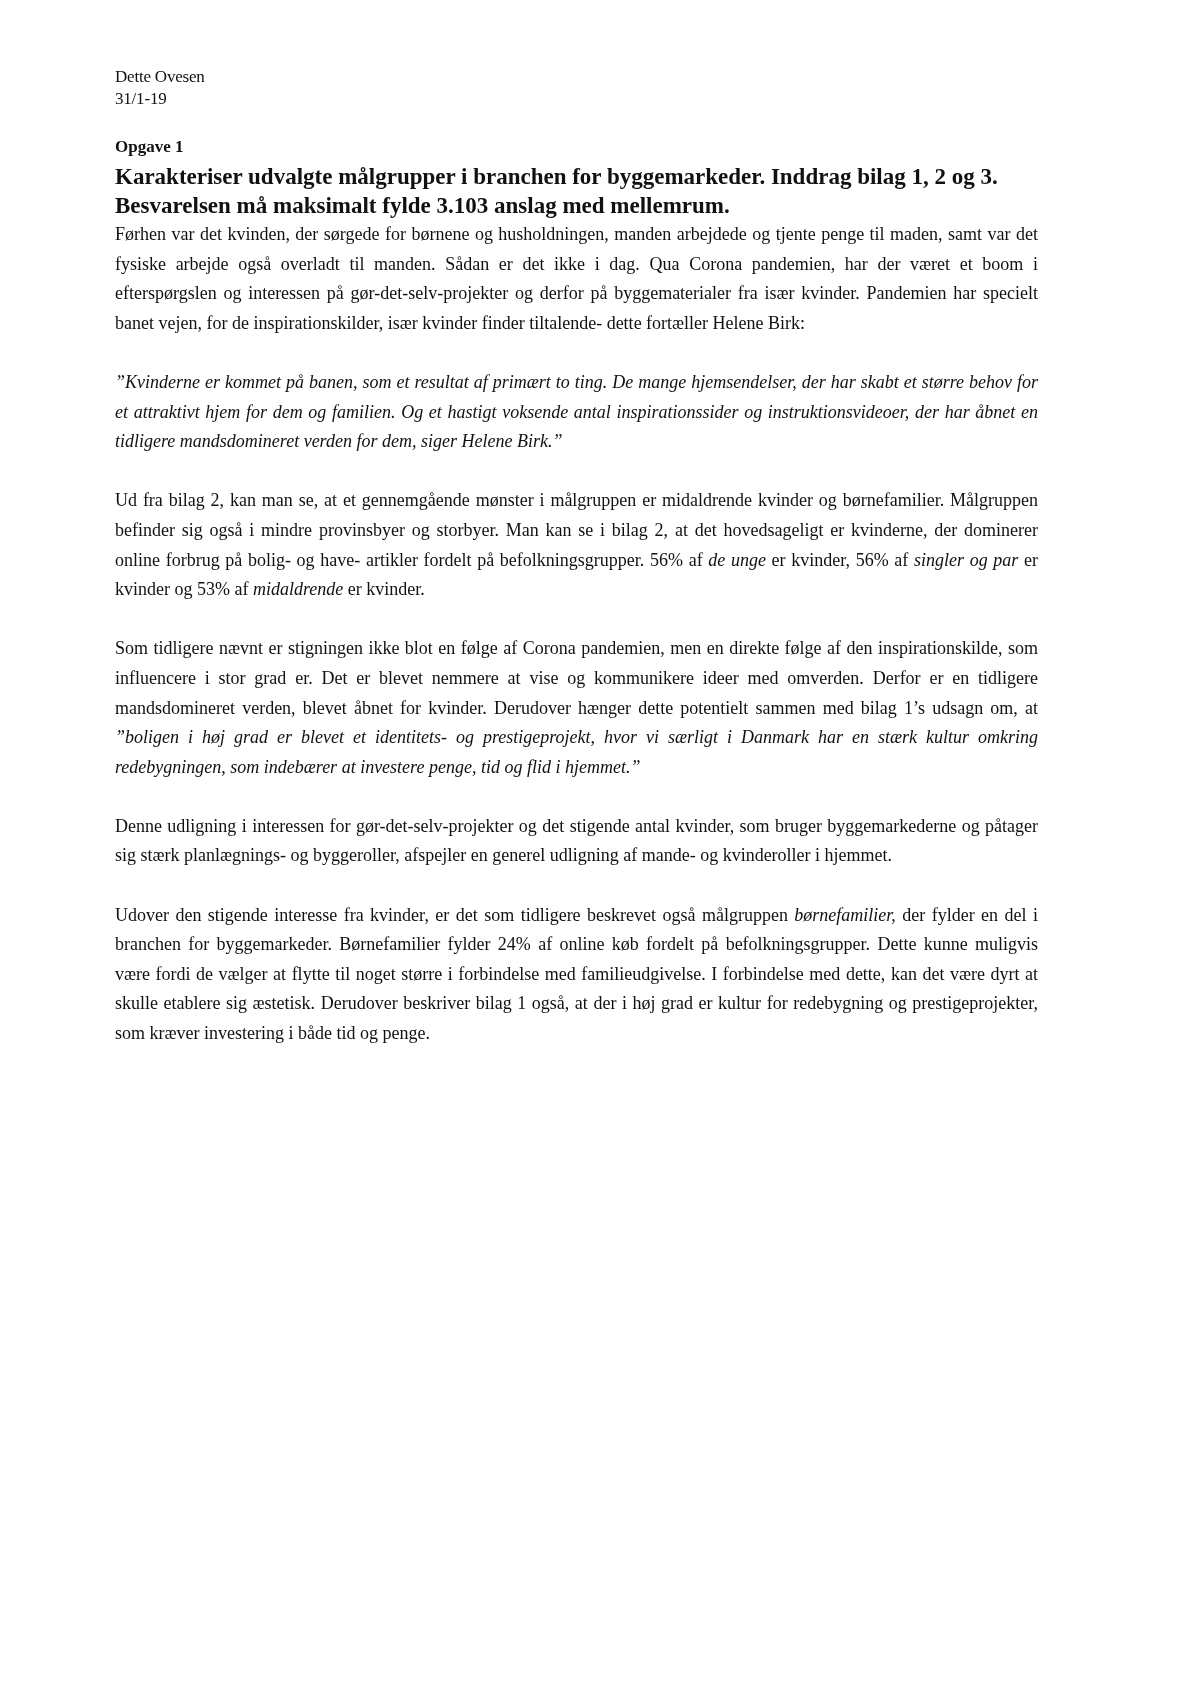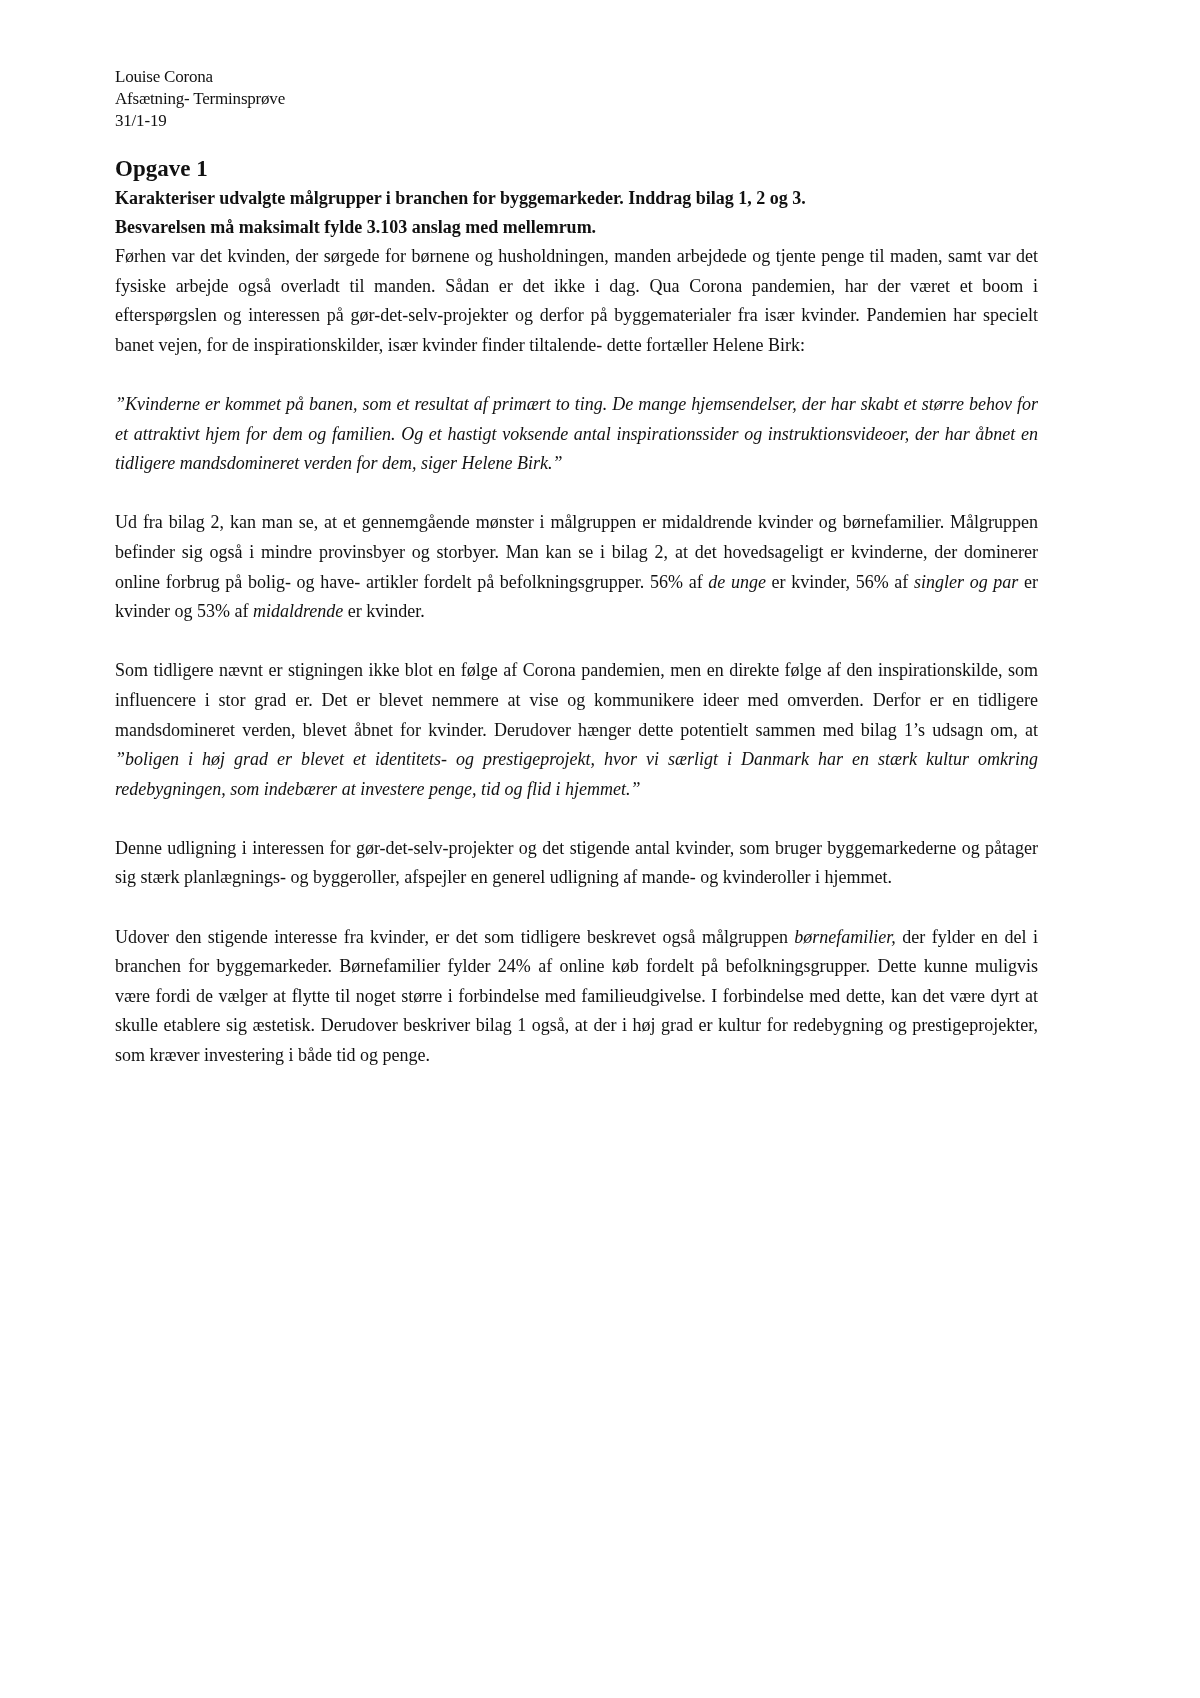--- a/index.html
+++ b/index.html
@@ -1,32 +1,31 @@
 <!DOCTYPE html>
 <html><head>
 <meta charset="utf-8">
 <style>
   html, body { margin: 0; padding: 0; background: #ffffff; }
   body { width: 1200px; height: 1698px; position: relative; overflow: hidden; color: #111; font-family: "Liberation Serif", "DejaVu Serif", serif; }
   .page { position: absolute; left: 115px; top: 66px; width: 923px; }
   .header-line { font-size: 17px; line-height: 22px; letter-spacing: -0.2px; }
-  .task-title { font-weight: bold; font-size: 23px; line-height: 30px; margin-top: 22px; }
-  .task-prompt { font-weight: bold; font-size: 18px; line-height: 29px; }
+  .task-title { font-weight: bold; font-size: 17px; line-height: 30px; margin-top: 22px; }
+  .task-prompt { font-weight: bold; font-size: 23px; line-height: 29px; }
   .p { font-size: 18px; line-height: 29.6px; text-align: justify; margin: 0; }
   .gap { height: 29.6px; }
   .quote { font-style: italic; }
   em { font-style: italic; }
 </style>
 </head>
 <body>
 
 <div class="page">
   <div>
-    <div class="header-line">Louise Corona</div>
-    <div class="header-line">Afsætning- Terminsprøve</div>
+    <div class="header-line">Dette Ovesen</div>
     <div class="header-line">31/1-19</div>
   </div>
 
   <div class="task-title">Opgave 1</div>
   <div class="task-prompt">Karakteriser udvalgte målgrupper i branchen for byggemarkeder. Inddrag bilag 1, 2 og 3.</div>
   <div class="task-prompt">Besvarelsen må maksimalt fylde 3.103 anslag med mellemrum.</div>
 
   <p class="p">Førhen var det kvinden, der sørgede for børnene og husholdningen, manden arbejdede og tjente penge til maden, samt var det fysiske arbejde også overladt til manden. Sådan er det ikke i dag. Qua Corona pandemien, har der været et boom i efterspørgslen og interessen på gør-det-selv-projekter og derfor på byggematerialer fra især kvinder. Pandemien har specielt banet vejen, for de inspirationskilder, især kvinder finder tiltalende- dette fortæller Helene Birk:</p>
   <div class="gap"></div>
 

